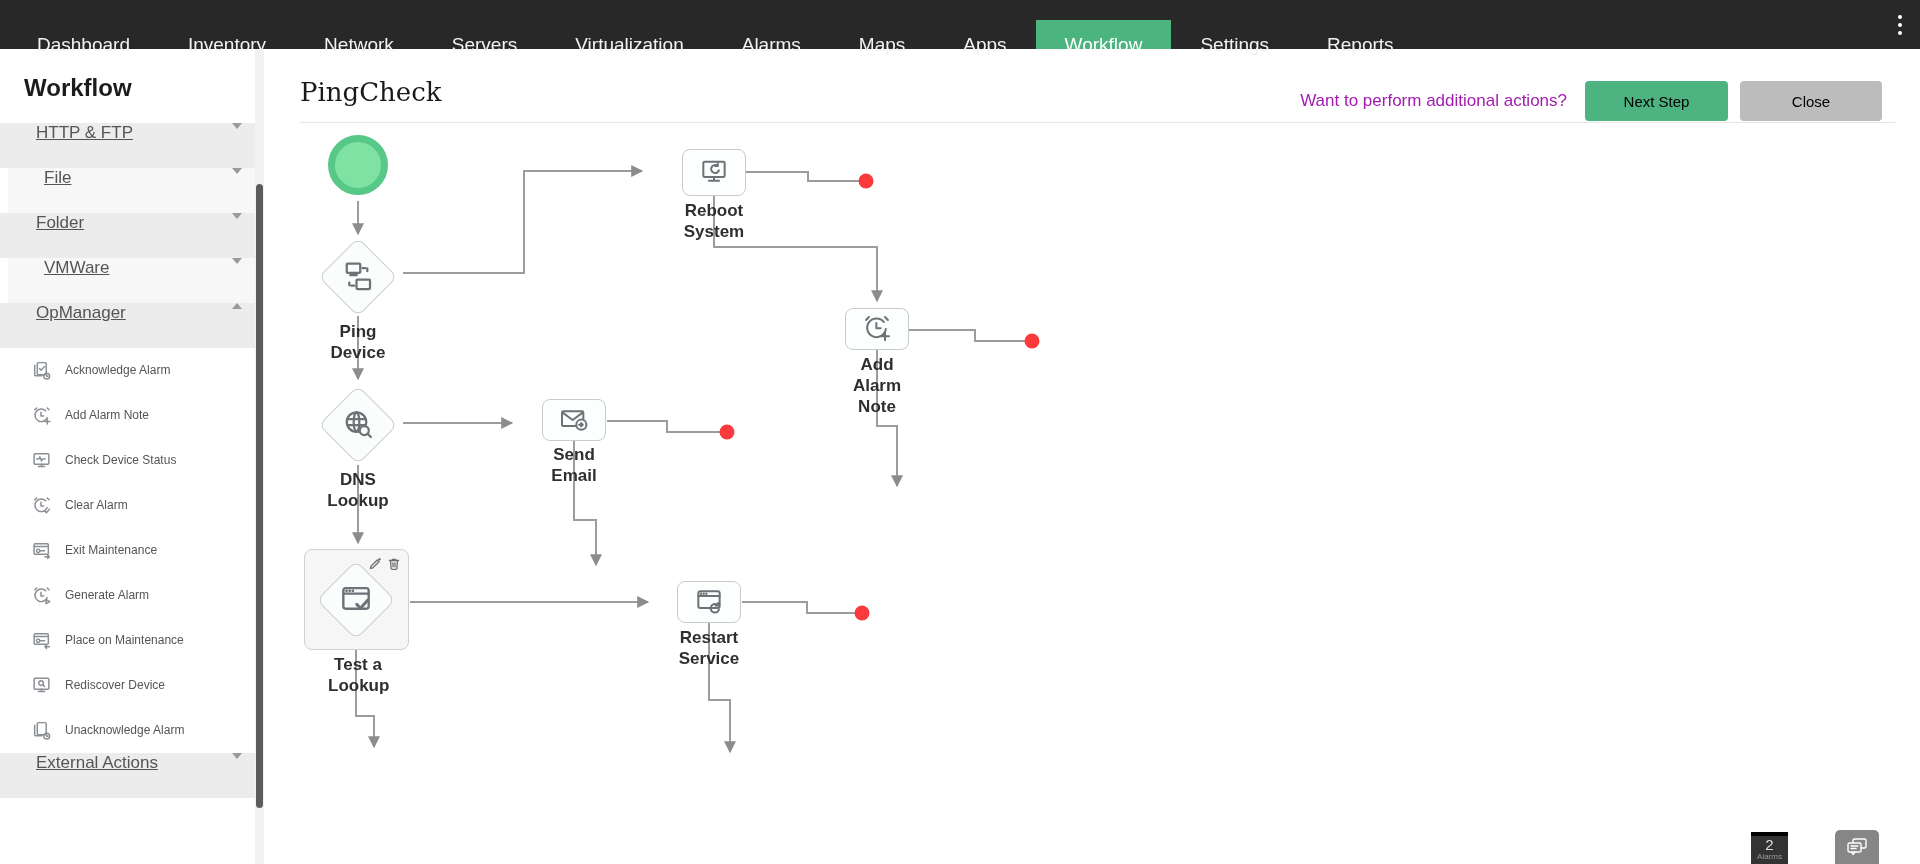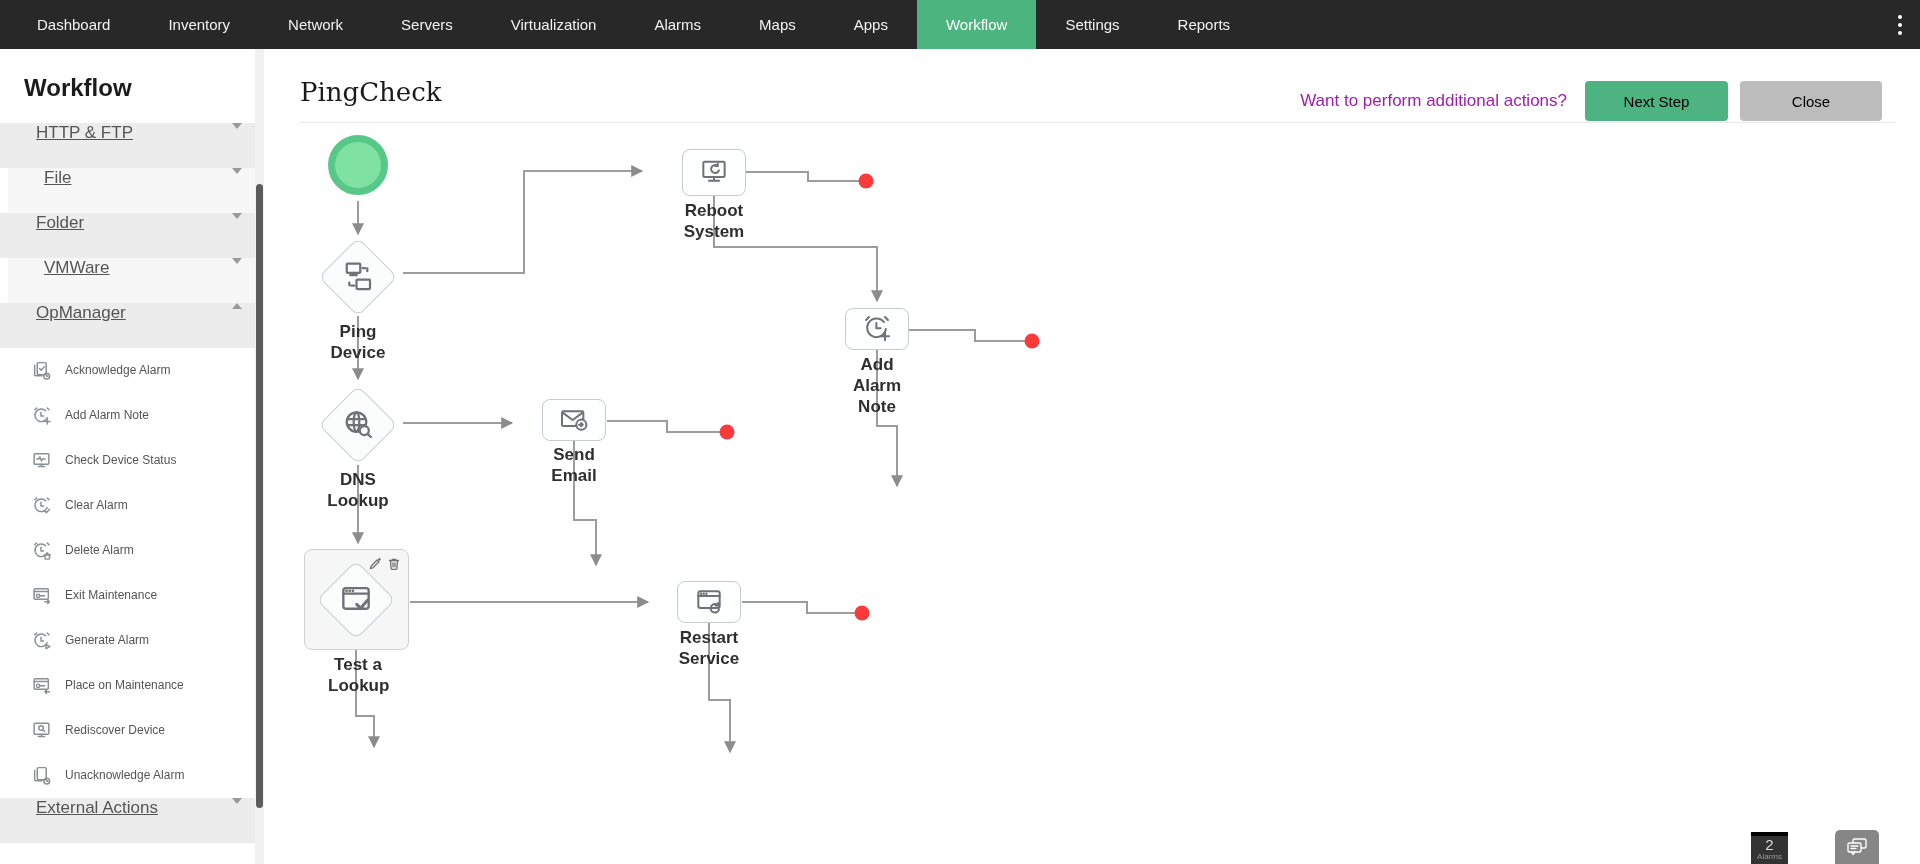--- a/index.html
+++ b/index.html
@@ -2,22 +2,22 @@
 <html><head>
 <meta charset="utf-8">
 <style>
   * { margin:0; padding:0; box-sizing:border-box; }
   html,body { width:1920px; height:864px; overflow:hidden; background:#fff;
     font-family:"Liberation Sans", sans-serif; }
 
   
   .nav { position:absolute; left:0; top:0; width:1920px; height:49px;
     background:#282828; display:flex; align-items:stretch; padding-left:8px; z-index:50;}
-  .nav-item { color:#f2f2f2; font-size:15px; line-height:49px; padding:0 29px;
-    cursor:pointer; white-space:nowrap; }
+  .nav-item { color:#f2f2f2; font-size:19px; line-height:49px; padding:0 29px;
+    cursor:pointer; white-space:nowrap;margin-top:20px; }
   .nav-item.active { background:#4cb47f; color:#fff; }
   .nav-kebab { margin-left:auto; width:40px; display:flex; flex-direction:column;
     gap:4px; align-items:center; justify-content:center; cursor:pointer; }
   .nav-kebab i { width:4px; height:4px; border-radius:50%; background:#fff; }
 
   
   .sidebar { position:absolute; left:0; top:49px; width:264px; height:815px;
     background:#fff; z-index:20; overflow:hidden; }
   .sb-title { font-size:24px; font-weight:700; color:#1b1b1b; padding:25px 24px 21px 24px; }
   .acc { height:45px; display:flex; align-items:flex-start; padding:0 22px 0 36px;
@@ -151,30 +151,20 @@
     <span class="lbl">Check Device Status</span>
   </div>
   <div class="sub-item">
     <svg width="21" height="21" viewBox="0 0 20 20" fill="none" stroke="#8a8f94" stroke-width="1.4" stroke-linecap="round" stroke-linejoin="round">
       <path d="M14 5.5 A6 6 0 1 0 15.4 12"></path>
         <path d="M9.5 7v3.5h2.5"></path>
         <path d="M3.6 4.6l1.8-1.8M15.4 2.8l1.8 1.8"></path>
         <path d="M12.8 15l1.8 1.8 3-3.2"></path>
     </svg>
     <span class="lbl">Clear Alarm</span>
-  </div>
-  <div class="sub-item">
-    <svg width="21" height="21" viewBox="0 0 20 20" fill="none" stroke="#8a8f94" stroke-width="1.4" stroke-linecap="round" stroke-linejoin="round">
-      <path d="M14 5.5 A6 6 0 1 0 15.4 12"></path>
-        <path d="M9.5 7v3.5h2.5"></path>
-        <path d="M3.6 4.6l1.8-1.8M15.4 2.8l1.8 1.8"></path>
-        <rect x="13.4" y="14" width="4.2" height="4.2" rx="0.5"></rect>
-        <path d="M12.7 14h5.6M14.8 14v-1h1.4v1"></path>
-    </svg>
-    <span class="lbl">Delete Alarm</span>
   </div>
   <div class="sub-item">
     <svg width="21" height="21" viewBox="0 0 20 20" fill="none" stroke="#8a8f94" stroke-width="1.4" stroke-linecap="round" stroke-linejoin="round">
       <rect x="3" y="3.5" width="13.5" height="10" rx="1"></rect>
         <path d="M3 6.2h13.5"></path>
         <circle cx="6.8" cy="10.3" r="1.6"></circle>
         <path d="M8.4 10.3h4.6"></path>
         <path d="M13.2 16h4.3m-1.6-1.6 1.6 1.6-1.6 1.6"></path>
     </svg>
     <span class="lbl">Exit Maintenance</span>

